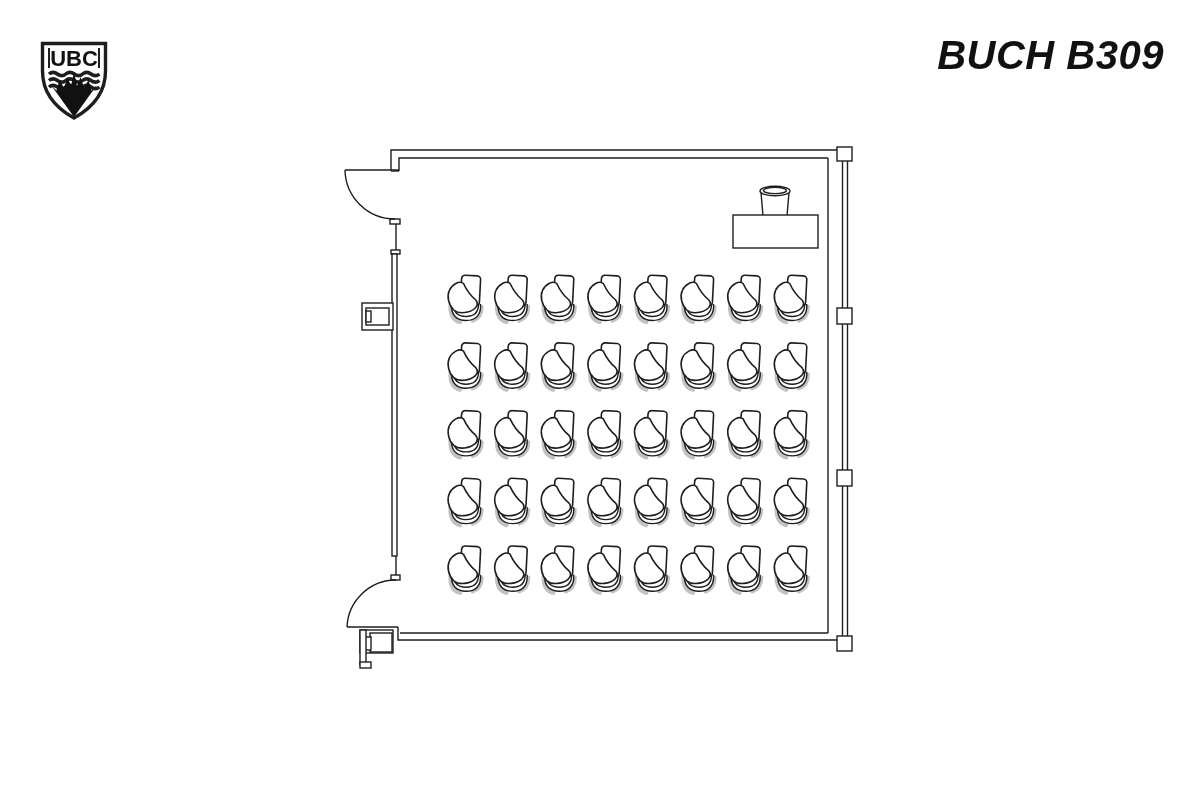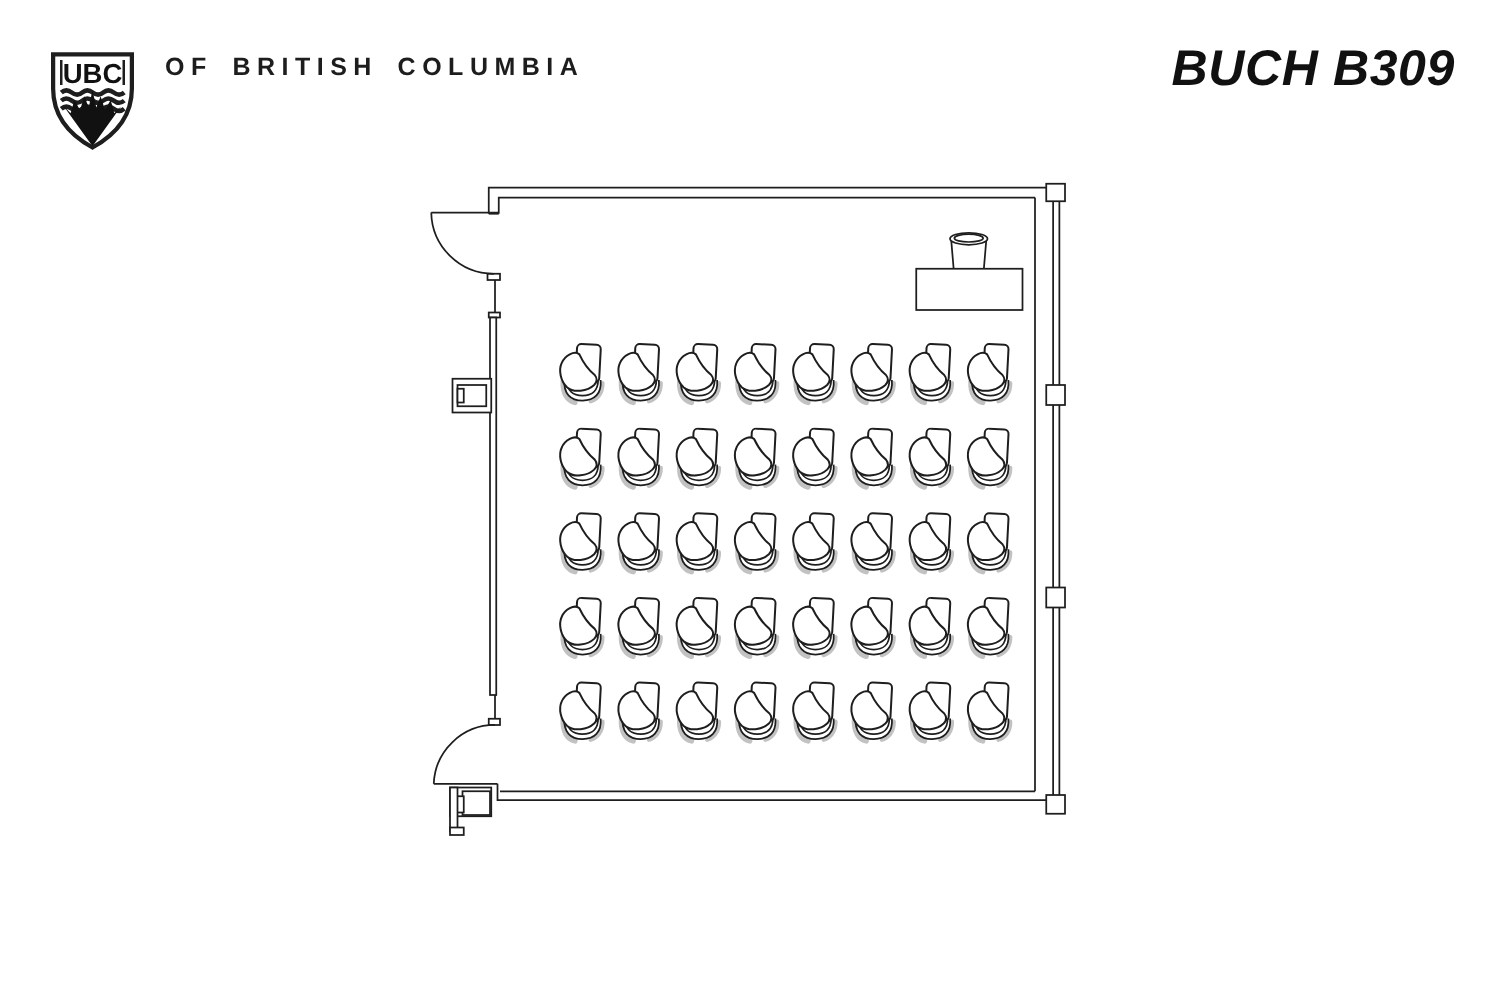--- a/index.html
+++ b/index.html
@@ -41,21 +41,20 @@
   <path class="lnf" style="stroke-width:3.4" d="M2.5,2.5 H65.5 V30 C65.5,51 54,66 34,77 C14,66 2.5,51 2.5,30 Z"></path>
   <path class="ln" style="stroke-width:2" d="M9,7 V27 M59,7 V27"></path>
   <text class="crest-text" x="34" y="25" font-size="22" text-anchor="middle">UBC</text>
   <path class="ln" style="stroke-width:3.6" d="M9,33 q4,-3.4 8.4,0 t8.4,0 t8.4,0 t8.4,0 t8.4,0 t8.4,0
            M9,39.5 q4,-3.4 8.4,0 t8.4,0 t8.4,0 t8.4,0 t8.4,0 t8.4,0
            M9,46 q4,-3.4 8.4,0 t8.4,0 t8.4,0 t8.4,0 t8.4,0 t8.4,0"></path>
   <path fill="#111" d="M34,76 L11,44 L16.5,49.5 L19.5,39 L24,47 L27.5,36 L31,45 L34,31 L37,45 L40.5,36 L44,47 L48.5,39 L51.5,49.5 L57,44 Z"></path>
 </svg>
 
 <div class="wordmark">
-  <div>OF BRITISH COLUMBIA</div>
 </div>
 
 <div class="room-title">BUCH B309</div>
 
 <svg class="plan" viewBox="0 0 1200 800">
   <defs>
     <symbol id="chair" viewBox="0 0 42 52">
 
       <path class="shadow-arc" stroke-width="4.2" d="M4.5,31 C4,41 8,46.5 14,48"></path>
       <path class="shadow-arc" stroke-width="3.4" d="M36,32.5 C36,41 31.5,45.5 26.5,47"></path>

